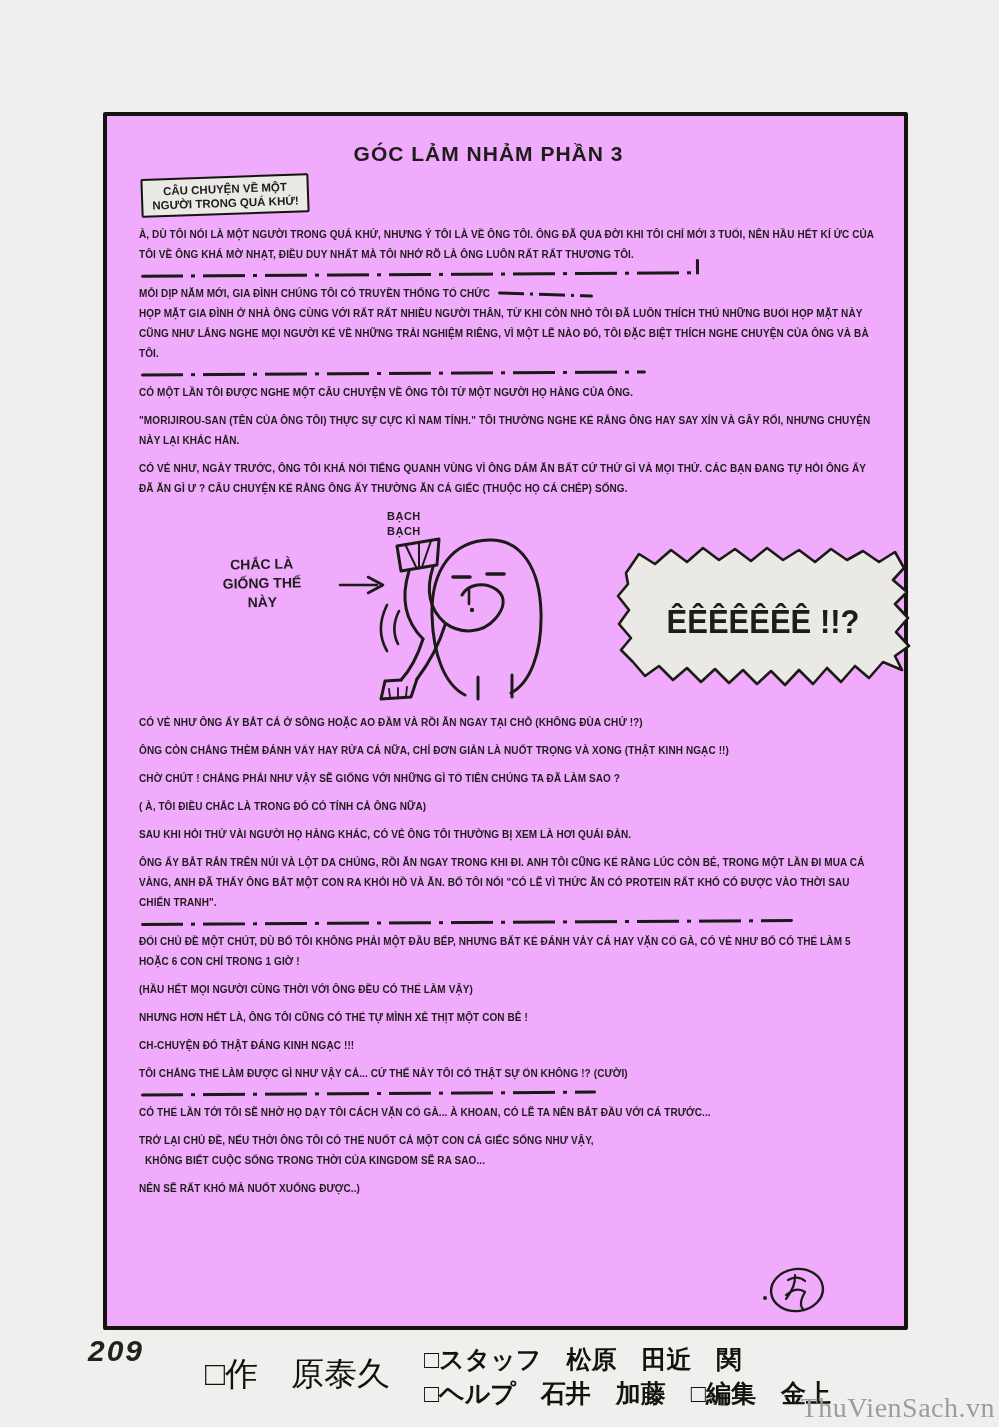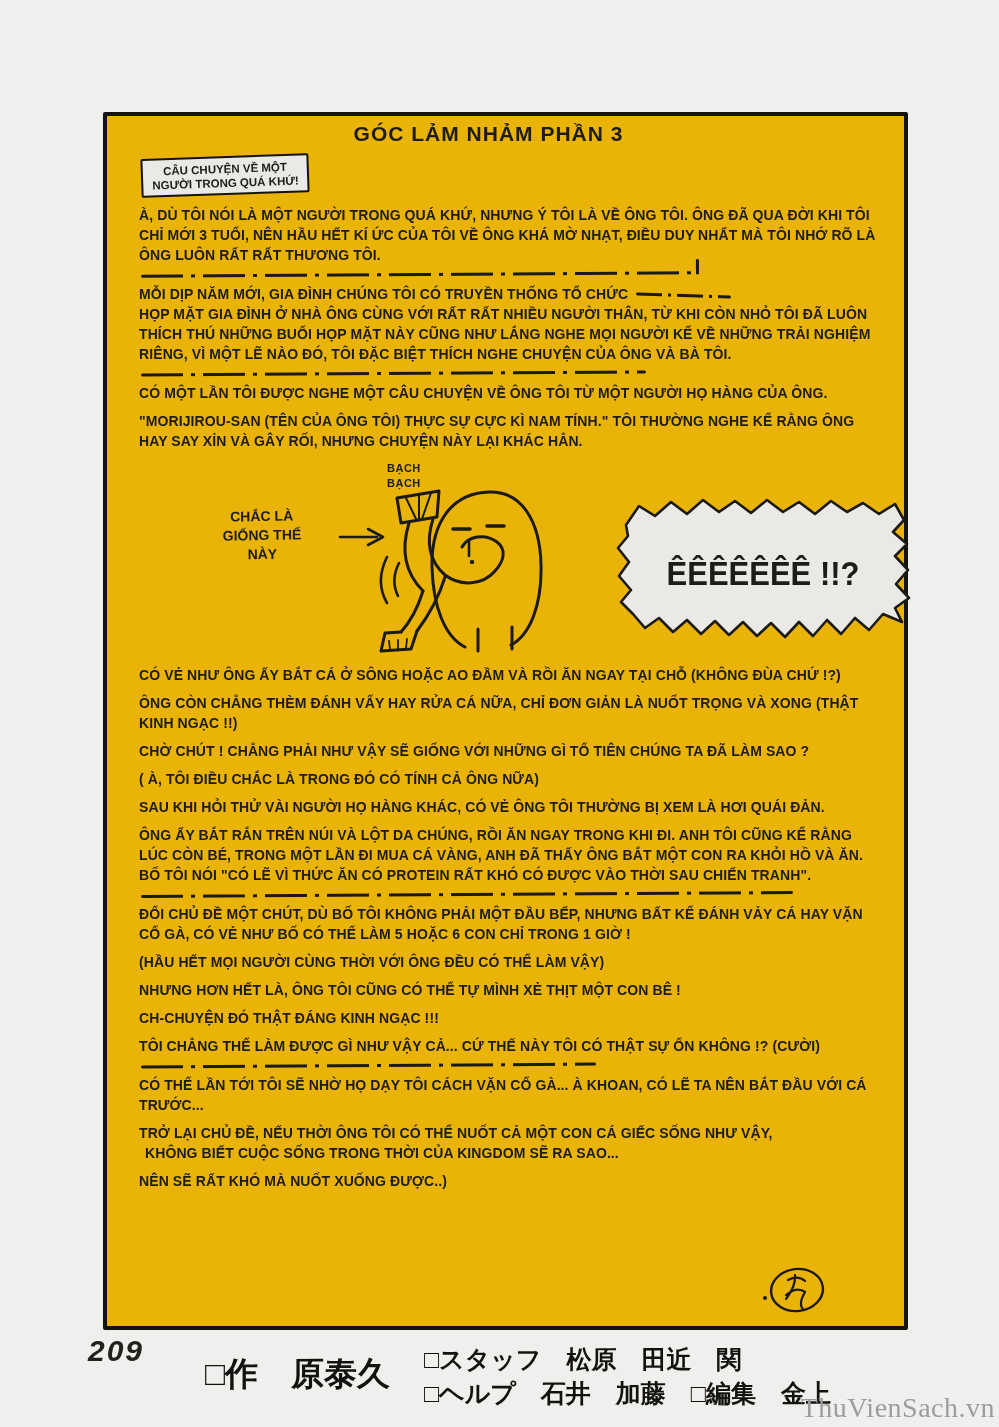--- a/index.html
+++ b/index.html
@@ -6,36 +6,36 @@
   body{
     width:999px;height:1427px;position:relative;overflow:hidden;
     background:#f0efed;
     font-family:"Liberation Sans","DejaVu Sans",sans-serif;
     color:#1d1c1a;
   }
   
   .frame{
     position:absolute;left:103px;top:112px;width:805px;height:1218px;
     box-sizing:border-box;border:4px solid #15130f;border-radius:2px;
-    background:#eab308;
-    padding:4px 26px 0 32px;
+    background:#f0abfc;
+    padding:24px 26px 0 32px;
   }
   .title{
     text-align:center;font-size:21px;font-weight:800;letter-spacing:1px;
     line-height:24px;margin:2px 40px 6px 0;
   }
   .label-box{
     display:inline-block;border:2.5px solid #15130f;border-radius:2px;
     padding:4px 9px 3px;margin:4px 0 10px 2px;
     transform:rotate(-2deg);background:#eae9e6;
     font-size:11.5px;font-weight:700;line-height:14px;text-align:center;
     white-space:pre-line;
   }
   .para{
-    margin:0 0 8px;font-size:14px;font-weight:700;line-height:20px;
+    margin:0 0 8px;font-size:10px;font-weight:700;line-height:20px;
     letter-spacing:.1px;
   }
   .para.nogap{margin-bottom:0;}
   .para.indent{padding-left:6px;}
   .divider{
     height:3px;margin:2px 0 8px 2px;border-radius:2px;position:relative;
     background:repeating-linear-gradient(90deg,#1b1a17 0 42px,transparent 42px 50px,#1b1a17 50px 54px,transparent 54px 62px);
     transform:rotate(-.35deg);
   }
   .divider .hook{position:absolute;right:-2px;top:-12px;width:3px;height:15px;background:#1b1a17;}
@@ -64,21 +64,21 @@
     position:absolute;left:50%;top:53%;transform:translate(-50%,-50%) scaleY(1.08);
     font-size:31px;font-weight:800;white-space:nowrap;letter-spacing:0;
   }
   .stamp{position:absolute;left:650px;top:1144px;width:72px;height:62px;}
   
   .page-num{
     position:absolute;left:88px;top:1334px;font-size:30px;font-weight:700;
     font-style:italic;letter-spacing:2px;color:#23211e;
   }
   .credit-author{
-    position:absolute;left:205px;top:1352px;font-size:33px;font-weight:700;
+    position:absolute;left:205px;top:1352px;font-size:33px;font-weight:400;
     color:#14120e;white-space:nowrap;
   }
   .credit-col{position:absolute;left:424px;top:1342px;}
   .credit-line{font-size:25px;font-weight:700;line-height:34px;color:#14120e;white-space:nowrap;}
   .watermark{
     position:absolute;right:4px;bottom:3px;font-size:28px;font-weight:400;
     color:#9c9c9c;letter-spacing:.5px;font-family:Liberation Serif, serif;
   }
   svg .ink{stroke:#1b1a17;fill:none;stroke-linecap:round;stroke-linejoin:round;}
 </style>
@@ -98,20 +98,21 @@
       <span class="hook"></span>
     </div>
 
   <p class="para nogap"><span>MỖI DỊP NĂM MỚI, GIA ĐÌNH CHÚNG TÔI CÓ TRUYỀN THỐNG TỔ CHỨC</span><span class="tail-dash"></span></p>
   <p class="para">HỌP MẶT GIA ĐÌNH Ở NHÀ ÔNG CÙNG VỚI RẤT RẤT NHIỀU NGƯỜI THÂN, TỪ KHI CÒN NHỎ TÔI ĐÃ LUÔN THÍCH THÚ NHỮNG BUỔI HỌP MẶT NÀY CŨNG NHƯ LẮNG NGHE MỌI NGƯỜI KỂ VỀ NHỮNG TRẢI NGHIỆM RIÊNG, VÌ MỘT LẼ NÀO ĐÓ, TÔI ĐẶC BIỆT THÍCH NGHE CHUYỆN CỦA ÔNG VÀ BÀ TÔI.</p>
 
   <div class="divider d2"></div>
 
   <p class="para">CÓ MỘT LẦN TÔI ĐƯỢC NGHE MỘT CÂU CHUYỆN VỀ ÔNG TÔI TỪ MỘT NGƯỜI HỌ HÀNG CỦA ÔNG.</p>
   <p class="para">"MORIJIROU-SAN (TÊN CỦA ÔNG TÔI) THỰC SỰ CỰC KÌ NAM TÍNH." TÔI THƯỜNG NGHE KỂ RẰNG ÔNG HAY SAY XỈN VÀ GÂY RỐI, NHƯNG CHUYỆN NÀY LẠI KHÁC HẲN.</p>
+  <p class="para">CÓ VẺ NHƯ, NGÀY TRƯỚC, ÔNG TÔI KHÁ NỔI TIẾNG QUANH VÙNG VÌ ÔNG DÁM ĂN BẤT CỨ THỨ GÌ VÀ MỌI THỨ. CÁC BẠN ĐANG TỰ HỎI ÔNG ẤY ĐÃ ĂN GÌ Ư ? CÂU CHUYỆN KỂ RẰNG ÔNG ẤY THƯỜNG ĂN CÁ GIẾC (THUỘC HỌ CÁ CHÉP) SỐNG.</p>
 
   <div class="drawing">
     <div class="caption">CHẮC LÀ
 GIỐNG THẾ
 NÀY</div>
     <svg class="arrow" viewBox="0 0 54 24">
       <path class="ink" stroke-width="2.6" d="M3,12 H40 M31,4 L46,12 L31,20"></path>
     </svg>
     <div class="sfx">BẠCH
 BẠCH</div>

